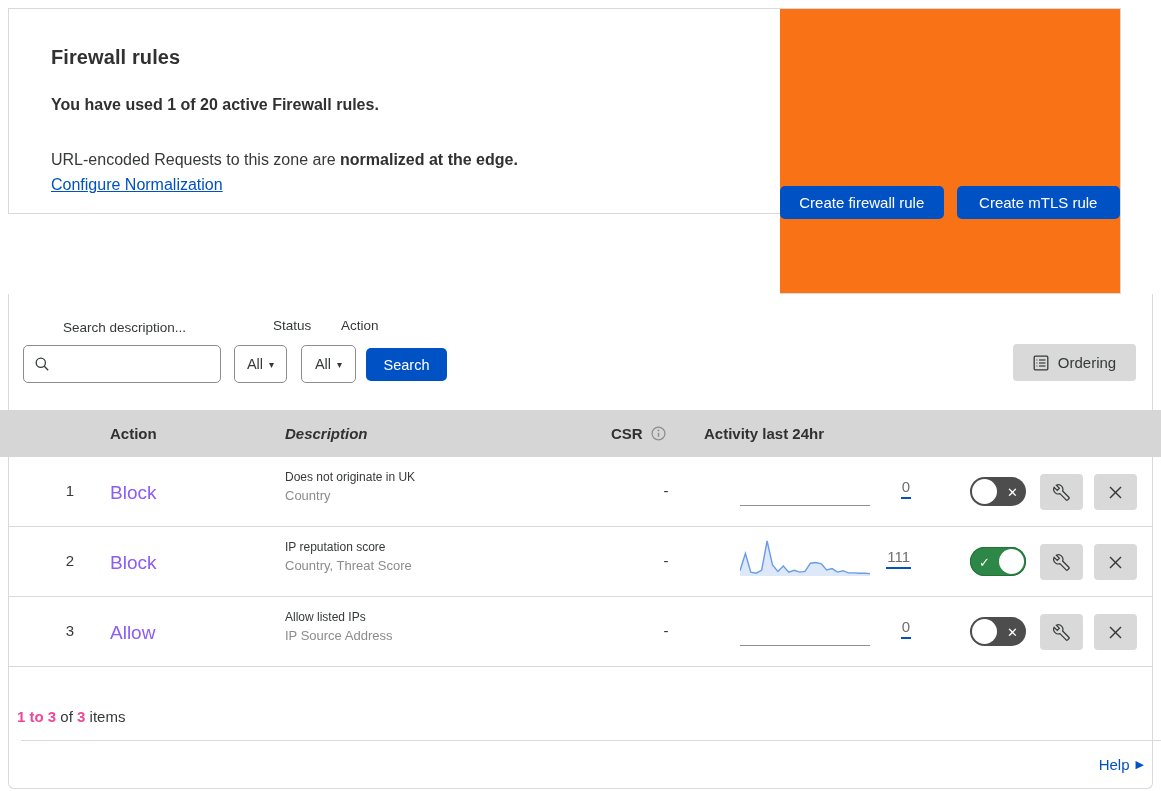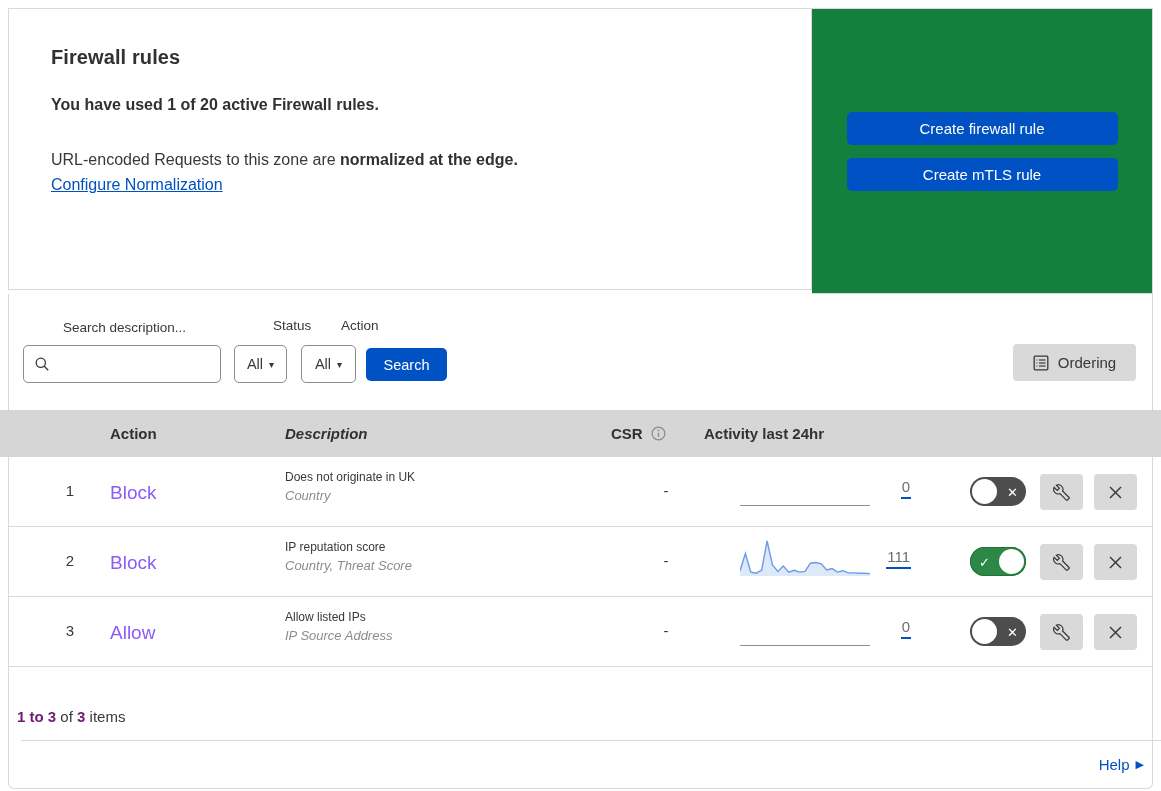--- a/index.html
+++ b/index.html
@@ -2,35 +2,35 @@
 <html><head>
 <meta charset="utf-8">
 <style>
   * { margin:0; padding:0; box-sizing:border-box; }
   html,body { background:#fff; }
   body { font-family:"Liberation Sans", sans-serif; color:#36393a; }
   .page { position:relative; width:1161px; height:791px; background:#fff; overflow:hidden; }
 
   
   .top-card {
-    position:absolute; left:8px; top:8px; width:804px; height:282px;
+    position:absolute; left:8px; top:8px; width:804px; height:206px;
     background:#fff; border:1px solid #d9d9d9; padding:37px 42px;
   }
   .page-title { font-size:20px; font-weight:600; color:#313131; letter-spacing:.1px; }
   .page-desc { margin-top:12px; font-size:16px; line-height:26px; color:#36393a; width:722px; }
   .usage-text { margin-top:27px; font-size:16px; font-weight:700; color:#313131; }
   .norm-text { margin-top:33px; font-size:16px; line-height:26px; color:#36393a; }
   .norm-text b { color:#313131; }
   .config-link { display:inline-block; margin-top:3px; font-size:16px; color:#0051c3; text-decoration:underline; cursor:pointer; }
 
   
   .top-panel {
-    position:absolute; left:812px; top:8px; width:341px; height:286px;
-    background:#15803d; border:1px solid #d9d9d9; border-left:none;
-    display:flex; flex-direction:column; align-items:center; padding-top:103px; gap:13px;
+    position:absolute; left:780px; top:8px; width:341px; height:286px;
+    background:#f97316; border:1px solid #d9d9d9; border-left:none;
+    display:flex; flex-direction:row; align-items:center; padding-top:103px; gap:13px;
   }
   .btn-primary {
     width:271px; height:33px; background:#0051c3; color:#fff; border:none;
     border-radius:5px; font-size:15px; font-family:inherit; cursor:pointer;
   }
 
   
   .main-card {
     position:absolute; left:8px; top:294px; width:1145px; height:495px;
     background:#fff; border:1px solid #d9d9d9; border-top:none;
@@ -79,21 +79,21 @@
   .th-csr { left:611px; }
   .th-activity { left:704px; }
   .info-icon { position:absolute; left:651px; top:16px; }
 
   .rows { position:absolute; left:9px; top:457px; width:1143px; }
   .rule-row { position:relative; height:70px; border-bottom:1px solid #d9d9d9; background:#fff; }
   .rr-num { position:absolute; left:50px; top:25px; width:22px; text-align:center; font-size:15px; color:#36393a; }
   .rr-action { position:absolute; left:101px; top:25px; font-size:19px; color:#8b5cf6; }
   .rr-desc { position:absolute; left:276px; top:13px; }
   .rr-desc .d1 { font-size:12px; color:#36393a; }
-  .rr-desc .d2 { margin-top:4px; font-size:13px; color:#8c8c8c;font-style:italic; }
+  .rr-desc .d2 { margin-top:4px; font-size:13px; color:#8c8c8c; }
   .rr-csr { position:absolute; left:646px; top:25px; width:22px; text-align:center; font-size:15px; color:#36393a; }
   .rr-spark { position:absolute; left:731px; top:10px; width:130px; height:40px; }
   .flat-line { position:absolute; left:0; top:38px; width:130px; height:1px; background:#8f8f8f; }
   .rr-count {
     position:absolute; left:820px; top:21px; width:82px; text-align:right;
   }
   .rr-count a { font-size:15px; color:#6e6e6e; text-decoration:none; border-bottom:2px solid #0051c3; padding:0 1px 2px 1px; cursor:pointer; }
 
   .toggle { position:absolute; left:961px; top:20px; width:56px; height:29px; border-radius:15px; cursor:pointer; }
   .toggle.off { background:#4d4d4d; }
@@ -108,21 +108,21 @@
   .icon-btn {
     position:absolute; top:17px; width:43px; height:36px; background:#d9d9d9;
     border:none; border-radius:4px; cursor:pointer;
     display:flex; align-items:center; justify-content:center;
   }
   .btn-wrench { left:1031px; }
   .btn-close  { left:1085px; }
 
   
   .items-line { position:absolute; left:17px; top:708px; font-size:15px; color:#36393a; }
-  .items-line b { color:#701a75; }
+  .items-line b { color:#ec4899; }
   .help-bar {
     position:absolute; left:21px; top:740px; width:1143px; height:47px;
     border-top:1px solid #d9d9d9; display:flex; align-items:center; justify-content:flex-end;
     padding-right:20px;
   }
   .help-link { font-size:15px; color:#0051c3; cursor:pointer; display:flex; align-items:center; gap:6px; }
   .help-link .arrow { font-size:11px; }
 </style>
 </head>
 <body>

